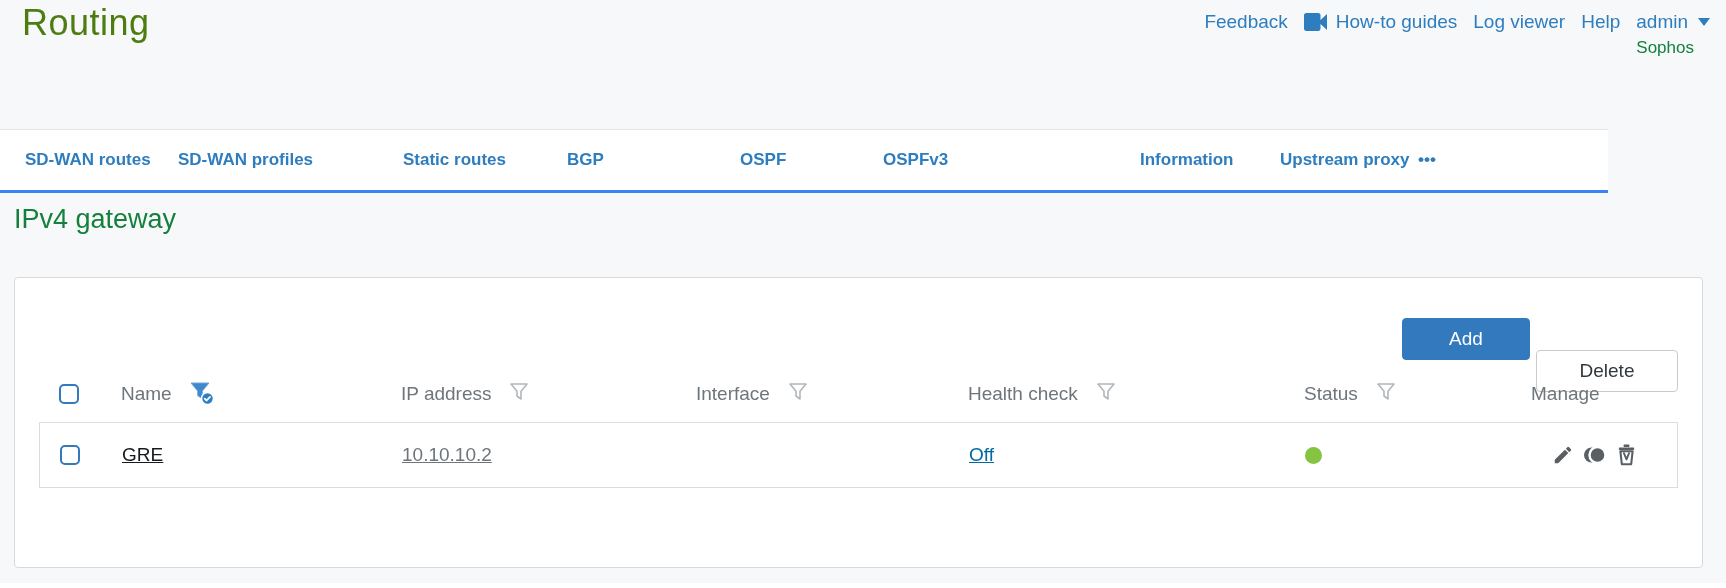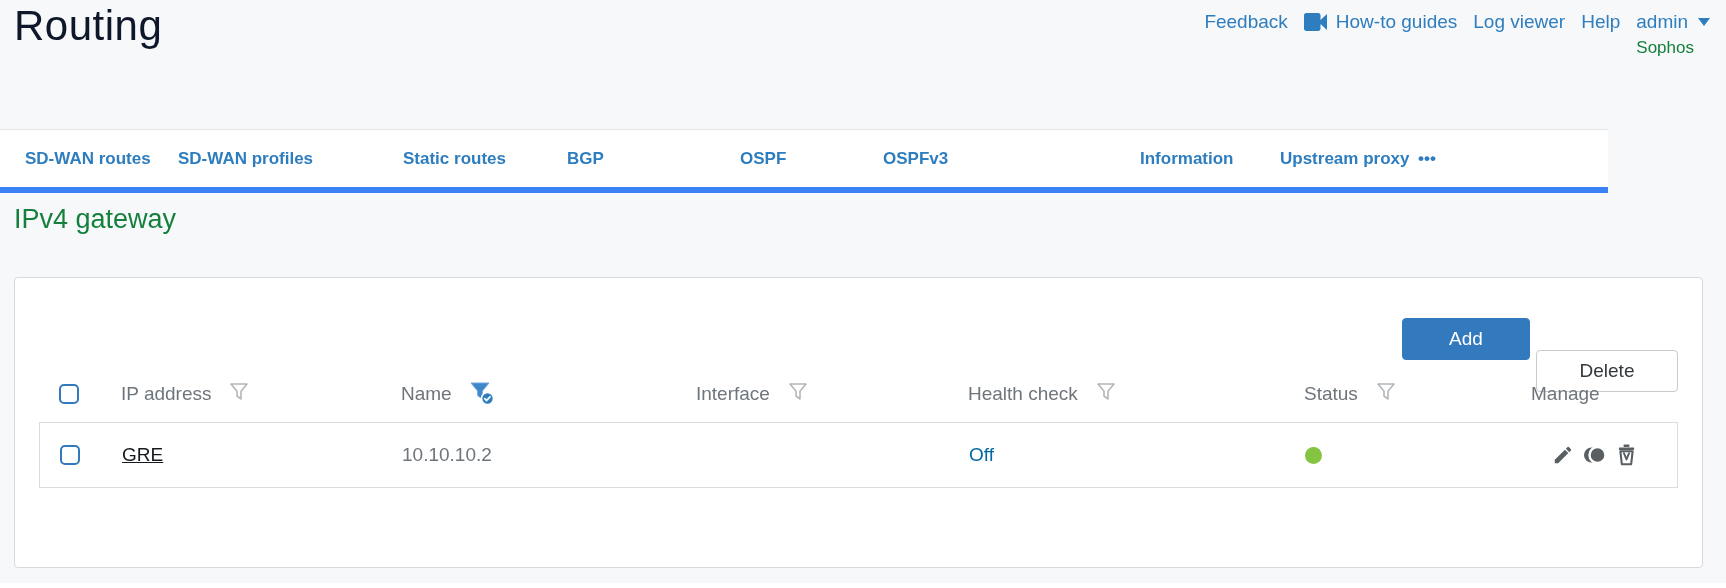--- a/index.html
+++ b/index.html
@@ -6,41 +6,41 @@
   html,body { width:1726px; height:588px; overflow:hidden; }
   body {
     font-family:"Liberation Sans", sans-serif;
     background:#f7f8f9;
     position:relative;
     color:#3d4852;
   }
 
   
   .page-title {
-    position:absolute; left:14px; top:2px;
-    font-size:42px; font-weight:300; color:#0f172a; letter-spacing:.5px;
+    position:absolute; left:22px; top:2px;
+    font-size:36px; font-weight:300; color:#4d7c0f; letter-spacing:.5px;
   }
   .top-nav {
     position:absolute; top:11px; right:16px;
     display:flex; align-items:center; gap:16px;
     font-size:19px; color:#2e7dbe;
   }
   .top-nav .nav-item { display:flex; align-items:center; gap:8px; cursor:pointer; white-space:nowrap; }
   .brand {
     position:absolute; top:38px; right:32px;
     font-size:17px; color:#15803d;
   }
   .caret-down { display:inline-block; margin-left:2px; }
 
   
   .tabbar {
     position:absolute; top:129px; left:0; width:1608px; height:64px;
     background:#ffffff;
     border-top:1px solid #e4e5e6;
-    border-bottom:6px solid #3b82f6;
+    border-bottom:3px solid #3b82f6;
   }
   .tab {
     position:absolute; top:0; height:100%;
     display:flex; align-items:center;
     font-size:17px; font-weight:700; color:#2e7dbe;
     cursor:pointer; white-space:nowrap;
   }
   .tab:nth-of-type(1){left:25px}
   .tab:nth-of-type(2){left:178px}
   .tab:nth-of-type(3){left:364px;width:181px;justify-content:center}
@@ -79,21 +79,21 @@
   .table-wrap { position:absolute; top:88px; left:24px; right:24px; }
   .grid-row {
     display:grid;
     grid-template-columns:62px 280px 295px 272px 336px 227px 1fr;
     align-items:center;
   }
   .thead { height:56px; font-size:19px; color:#6e757b; }
   .th { display:flex; align-items:center; gap:18px; padding-left:20px; }
   .tbody-box { border:1px solid #dcdcdd; background:#ffffff; }
   .trow { height:64px; font-size:19px; color:#6e757b; }
-  .td { padding-left:20px; display:flex; align-items:center; }
+  .td { padding-left:20px; display:flex; align-items:center;text-decoration:underline; }
 
   .checkbox {
     width:20px; height:20px; border:2px solid #3279bd; border-radius:5px;
     background:#fff; cursor:pointer;
   }
   .name-link { color:#16191d; text-decoration:underline; cursor:pointer; }
   .status-dot { width:17px; height:17px; border-radius:50%; }
   .actions { gap:9px; padding-left:40px; }
   .actions svg { cursor:pointer; }
 
@@ -155,35 +155,35 @@
     <div class="btn btn-secondary">Delete</div>
   </div>
 
   <div class="table-wrap">
 
     <div class="grid-row thead">
       <div class="th">
         <div class="checkbox"></div>
       </div>
       <div class="th">
-        <span>IP address</span>
-        <span class="funnel">
-          <svg width="20" height="20" viewBox="0 0 20 20">
-              <path d="M2 2h16l-6 7.2V17l-4-3V9.2L2 2z" fill="none" stroke="#b2b7bb" stroke-width="1.6" stroke-linejoin="round"></path>
-            </svg>
-        </span>
-      </div>
-      <div class="th">
         <span>Name</span>
         <span class="filter-active">
           <svg width="26" height="25" viewBox="0 0 26 25">
             <path d="M1 1h18l-6.7 8V17l-4.6-3.4V9L1 1z" fill="#3e88cb" stroke="#6ea6d8" stroke-width="1" stroke-linejoin="round"></path>
             <circle cx="17.5" cy="16.5" r="6" fill="#2e7dbe" stroke="#ffffff" stroke-width="1.6"></circle>
             <path d="M14.7 16.6l1.9 1.9 3.4-3.6" fill="none" stroke="#ffffff" stroke-width="1.8" stroke-linecap="round" stroke-linejoin="round"></path>
           </svg>
+        </span>
+      </div>
+      <div class="th">
+        <span>IP address</span>
+        <span class="funnel">
+          <svg width="20" height="20" viewBox="0 0 20 20">
+              <path d="M2 2h16l-6 7.2V17l-4-3V9.2L2 2z" fill="none" stroke="#b2b7bb" stroke-width="1.6" stroke-linejoin="round"></path>
+            </svg>
         </span>
       </div>
       <div class="th">
         <span>Interface</span>
         <span class="funnel">
           <svg width="20" height="20" viewBox="0 0 20 20">
               <path d="M2 2h16l-6 7.2V17l-4-3V9.2L2 2z" fill="none" stroke="#b2b7bb" stroke-width="1.6" stroke-linejoin="round"></path>
             </svg>
         </span>
       </div>

